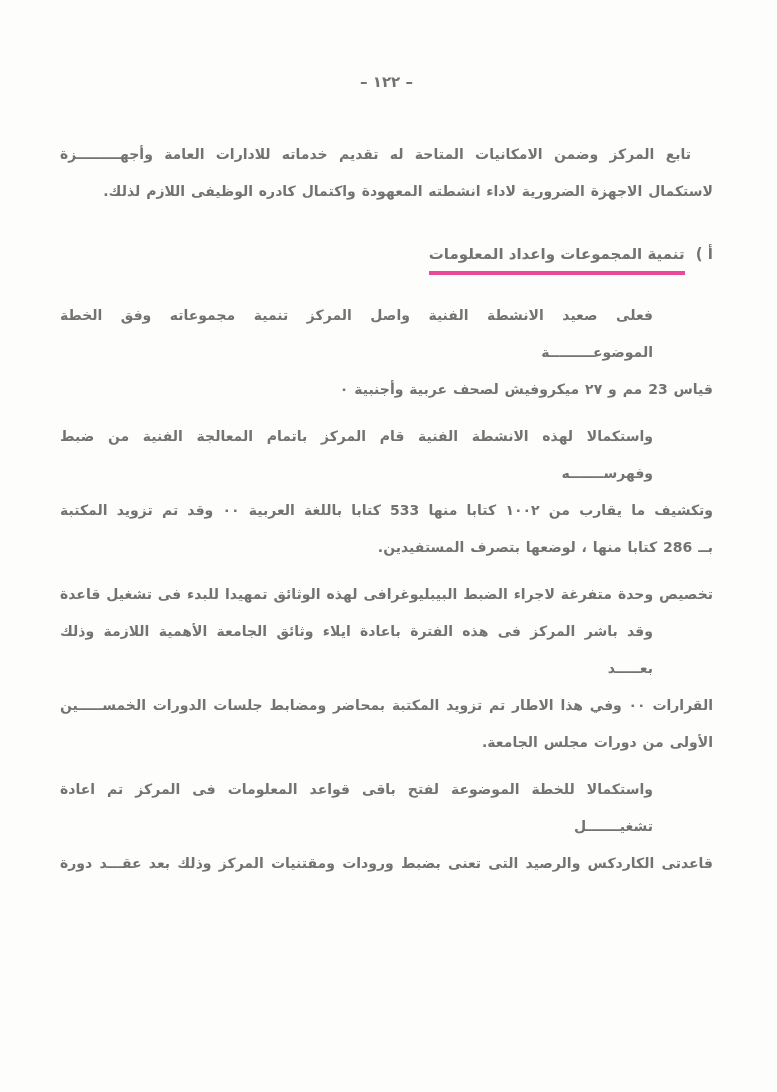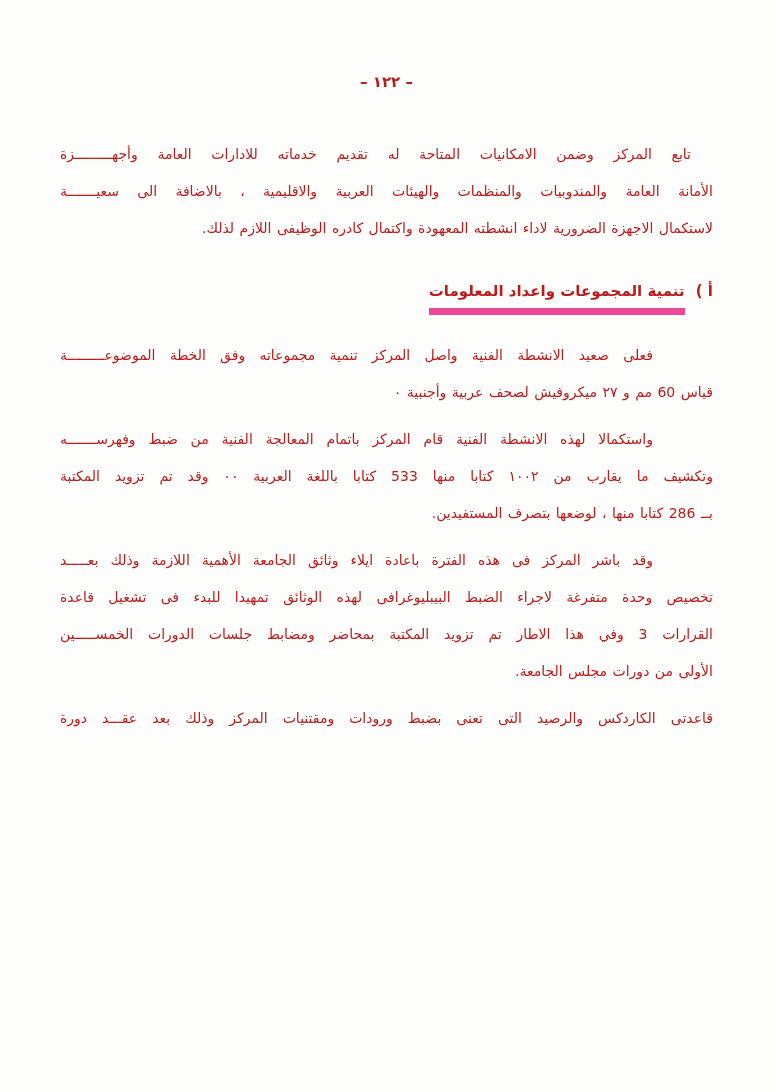--- a/index.html
+++ b/index.html
@@ -8,21 +8,21 @@
     background: #e8e8e6;
   }
   .page {
     position: relative;
     width: 777px;
     height: 1092px;
     margin: 0 auto;
     background: #fdfdfb;
     overflow: hidden;
     font-family: "DejaVu Sans", sans-serif;
-    color: #b91c1c;
+    color: #737373;
     direction: rtl;
   }
   .content {
     padding: 0 64px 0 60px;
   }
   .page-number {
     margin-top: 72px;
     text-align: center;
     font-size: 15px;
     font-weight: 700;
@@ -33,21 +33,21 @@
   .paragraph {
     margin: 0;
   }
   .para-1 { margin-top: 44px; }
   .para-2 { margin-top: 22px; }
   .para-3 { margin-top: 10px; }
   .para-4 { margin-top: 10px; }
   .para-5 { margin-top: 10px; }
   .line {
     font-size: 14px;
-    font-weight: 400;
+    font-weight: 700;
     line-height: 37px;
     text-align: justify;
     text-align-last: justify;
     word-spacing: 1px;
     white-space: normal;
   }
   .line.indent-sm { padding-right: 22px; }
   .line.indent    { padding-right: 60px; }
   .line.short {
     text-align: right;
@@ -60,59 +60,59 @@
     line-height: 24px;
     text-align: right;
   }
   .section-heading .marker {
     display: inline-block;
     margin-left: 6px;
   }
   .section-heading .title {
     display: inline-block;
     padding-bottom: 5px;
-    border-bottom: 7px solid #ec4899;
+    border-bottom: 4px solid #ec4899;
   }
 </style>
 </head>
 <body>
 
 <div class="page">
   <div class="content">
 
     <div class="page-number">– ١٢٢ –</div>
 
     <div class="paragraph para-1">
       <div class="line indent-sm">تابع المركز وضمن الامكانيات المتاحة له تقديم خدماته للادارات العامة وأجهـــــــــزة</div>
-      <div class="line">الأمانة العامة والمندوبيات والمنظمات والهيئات العربية والاقليمية ، بالاضافة الى سعيـــــــة</div>
       <div class="line short">لاستكمال الاجهزة الضرورية لاداء انشطته المعهودة واكتمال كادره الوظيفى اللازم لذلك.</div>
     </div>
 
     <div class="section-heading">
       <span class="marker">أ )</span>
       <span class="title">تنمية المجموعات واعداد المعلومات</span>
     </div>
 
     <div class="paragraph para-2">
       <div class="line indent">فعلى صعيد الانشطة الفنية واصل المركز تنمية مجموعاته وفق الخطة الموضوعـــــــــة</div>
-      <div class="line short">قياس 60 مم و ٢٧ ميكروفيش لصحف عربية وأجنبية ٠</div>
+      <div class="line short">قياس 23 مم و ٢٧ ميكروفيش لصحف عربية وأجنبية ٠</div>
     </div>
 
     <div class="paragraph para-3">
       <div class="line indent">واستكمالا لهذه الانشطة الفنية قام المركز باتمام المعالجة الفنية من ضبط وفهرســـــــه</div>
       <div class="line">وتكشيف ما يقارب من ١٠٠٢ كتابا منها 533 كتابا باللغة العربية ٠٠ وقد تم تزويد المكتبة</div>
       <div class="line short">بــ 286 كتابا منها ، لوضعها بتصرف المستفيدين.</div>
     </div>
 
     <div class="paragraph para-4">
+      <div class="line">تخصيص وحدة متفرغة لاجراء الضبط البيبليوغرافى لهذه الوثائق تمهيدا للبدء فى تشغيل قاعدة</div>
       <div class="line indent">وقد باشر المركز فى هذه الفترة باعادة ايلاء وثائق الجامعة الأهمية اللازمة وذلك بعـــــد</div>
-      <div class="line">تخصيص وحدة متفرغة لاجراء الضبط البيبليوغرافى لهذه الوثائق تمهيدا للبدء فى تشغيل قاعدة</div>
-      <div class="line">القرارات 3 وفي هذا الاطار تم تزويد المكتبة بمحاضر ومضابط جلسات الدورات الخمســـــين</div>
+      <div class="line">القرارات ٠٠ وفي هذا الاطار تم تزويد المكتبة بمحاضر ومضابط جلسات الدورات الخمســـــين</div>
       <div class="line short">الأولى من دورات مجلس الجامعة.</div>
     </div>
 
     <div class="paragraph para-5">
+      <div class="line indent">واستكمالا للخطة الموضوعة لفتح باقى قواعد المعلومات فى المركز تم اعادة تشغيـــــــل</div>
       <div class="line">قاعدتى الكاردكس والرصيد التى تعنى بضبط ورودات ومقتنيات المركز وذلك بعد عقـــد دورة</div>
 
     </div>
 
   </div>
 </div>
 
 </body></html>

